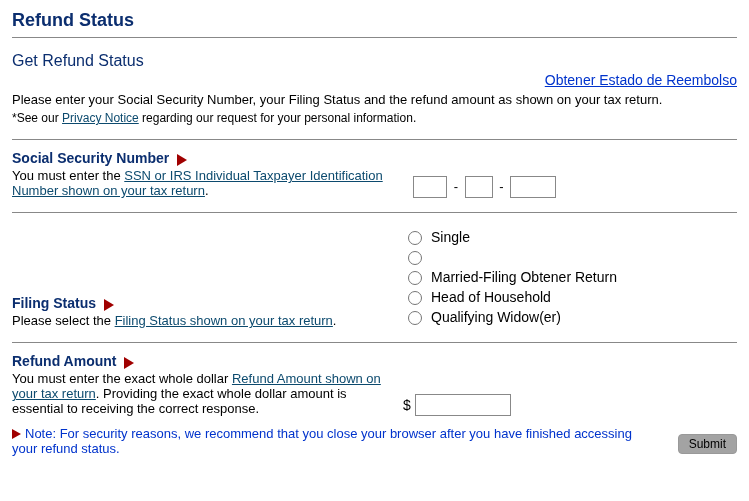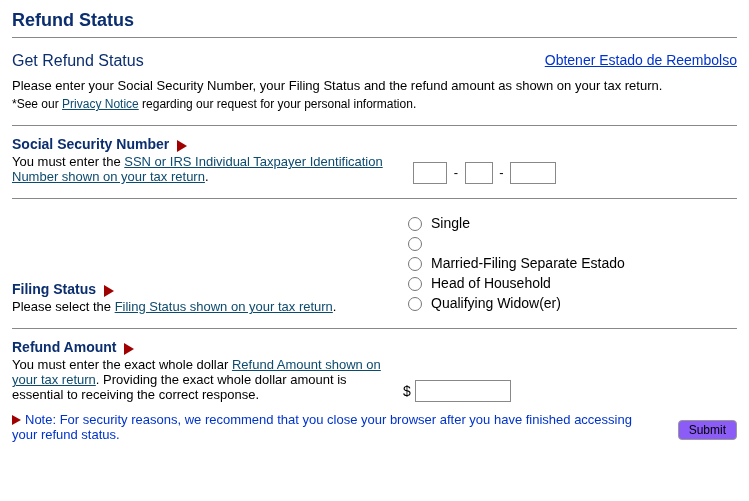--- a/index.html
+++ b/index.html
@@ -38,21 +38,21 @@
   }
   .top-row {
     display: flex;
     justify-content: space-between;
     align-items: flex-start;
   }
   .top-row .spanish-link {
     color: #0033cc;
     text-decoration: underline;
     font-size: 14px;
-    margin-top: 0;
+    margin-top: 20px;
   }
   .intro-text {
     margin: 4px 0;
   }
   .privacy-line {
     font-size: 12px;
     margin: 2px 0 0 0;
   }
   .field-block {
     display: flex;
@@ -112,21 +112,21 @@
     height: 0;
     border-top: 5px solid transparent;
     border-bottom: 5px solid transparent;
     border-left: 9px solid #a00000;
     vertical-align: middle;
     margin-right: 4px;
     position: relative;
     top: -1px;
   }
   button.submit {
-    background: #8b5cf6;
+    background: #a3a3a3;
     border: 1px solid #999;
     border-radius: 4px;
     padding: 2px 10px;
     font-size: 12px;
     cursor: pointer;
     margin-left: 30px;
     align-self: flex-end;
     margin-bottom: 2px;
   }
   .amount-right { display: flex; align-items: center; }
@@ -181,21 +181,21 @@
   <div class="field-right">
     <div class="radio-row">
       <input type="radio" name="fs" style="">
       <label>Single</label>
     </div>
     <div class="radio-row">
       <input type="radio" name="fs" style="">
     </div>
     <div class="radio-row">
       <input type="radio" name="fs" style="">
-      <label>Married-Filing Separate Estado</label>
+      <label>Married-Filing Obtener Return</label>
     </div>
     <div class="radio-row">
       <input type="radio" name="fs" style="">
       <label>Head of Household</label>
     </div>
     <div class="radio-row">
       <input type="radio" name="fs" style="">
       <label>Qualifying Widow(er)</label>
     </div>
   </div>

